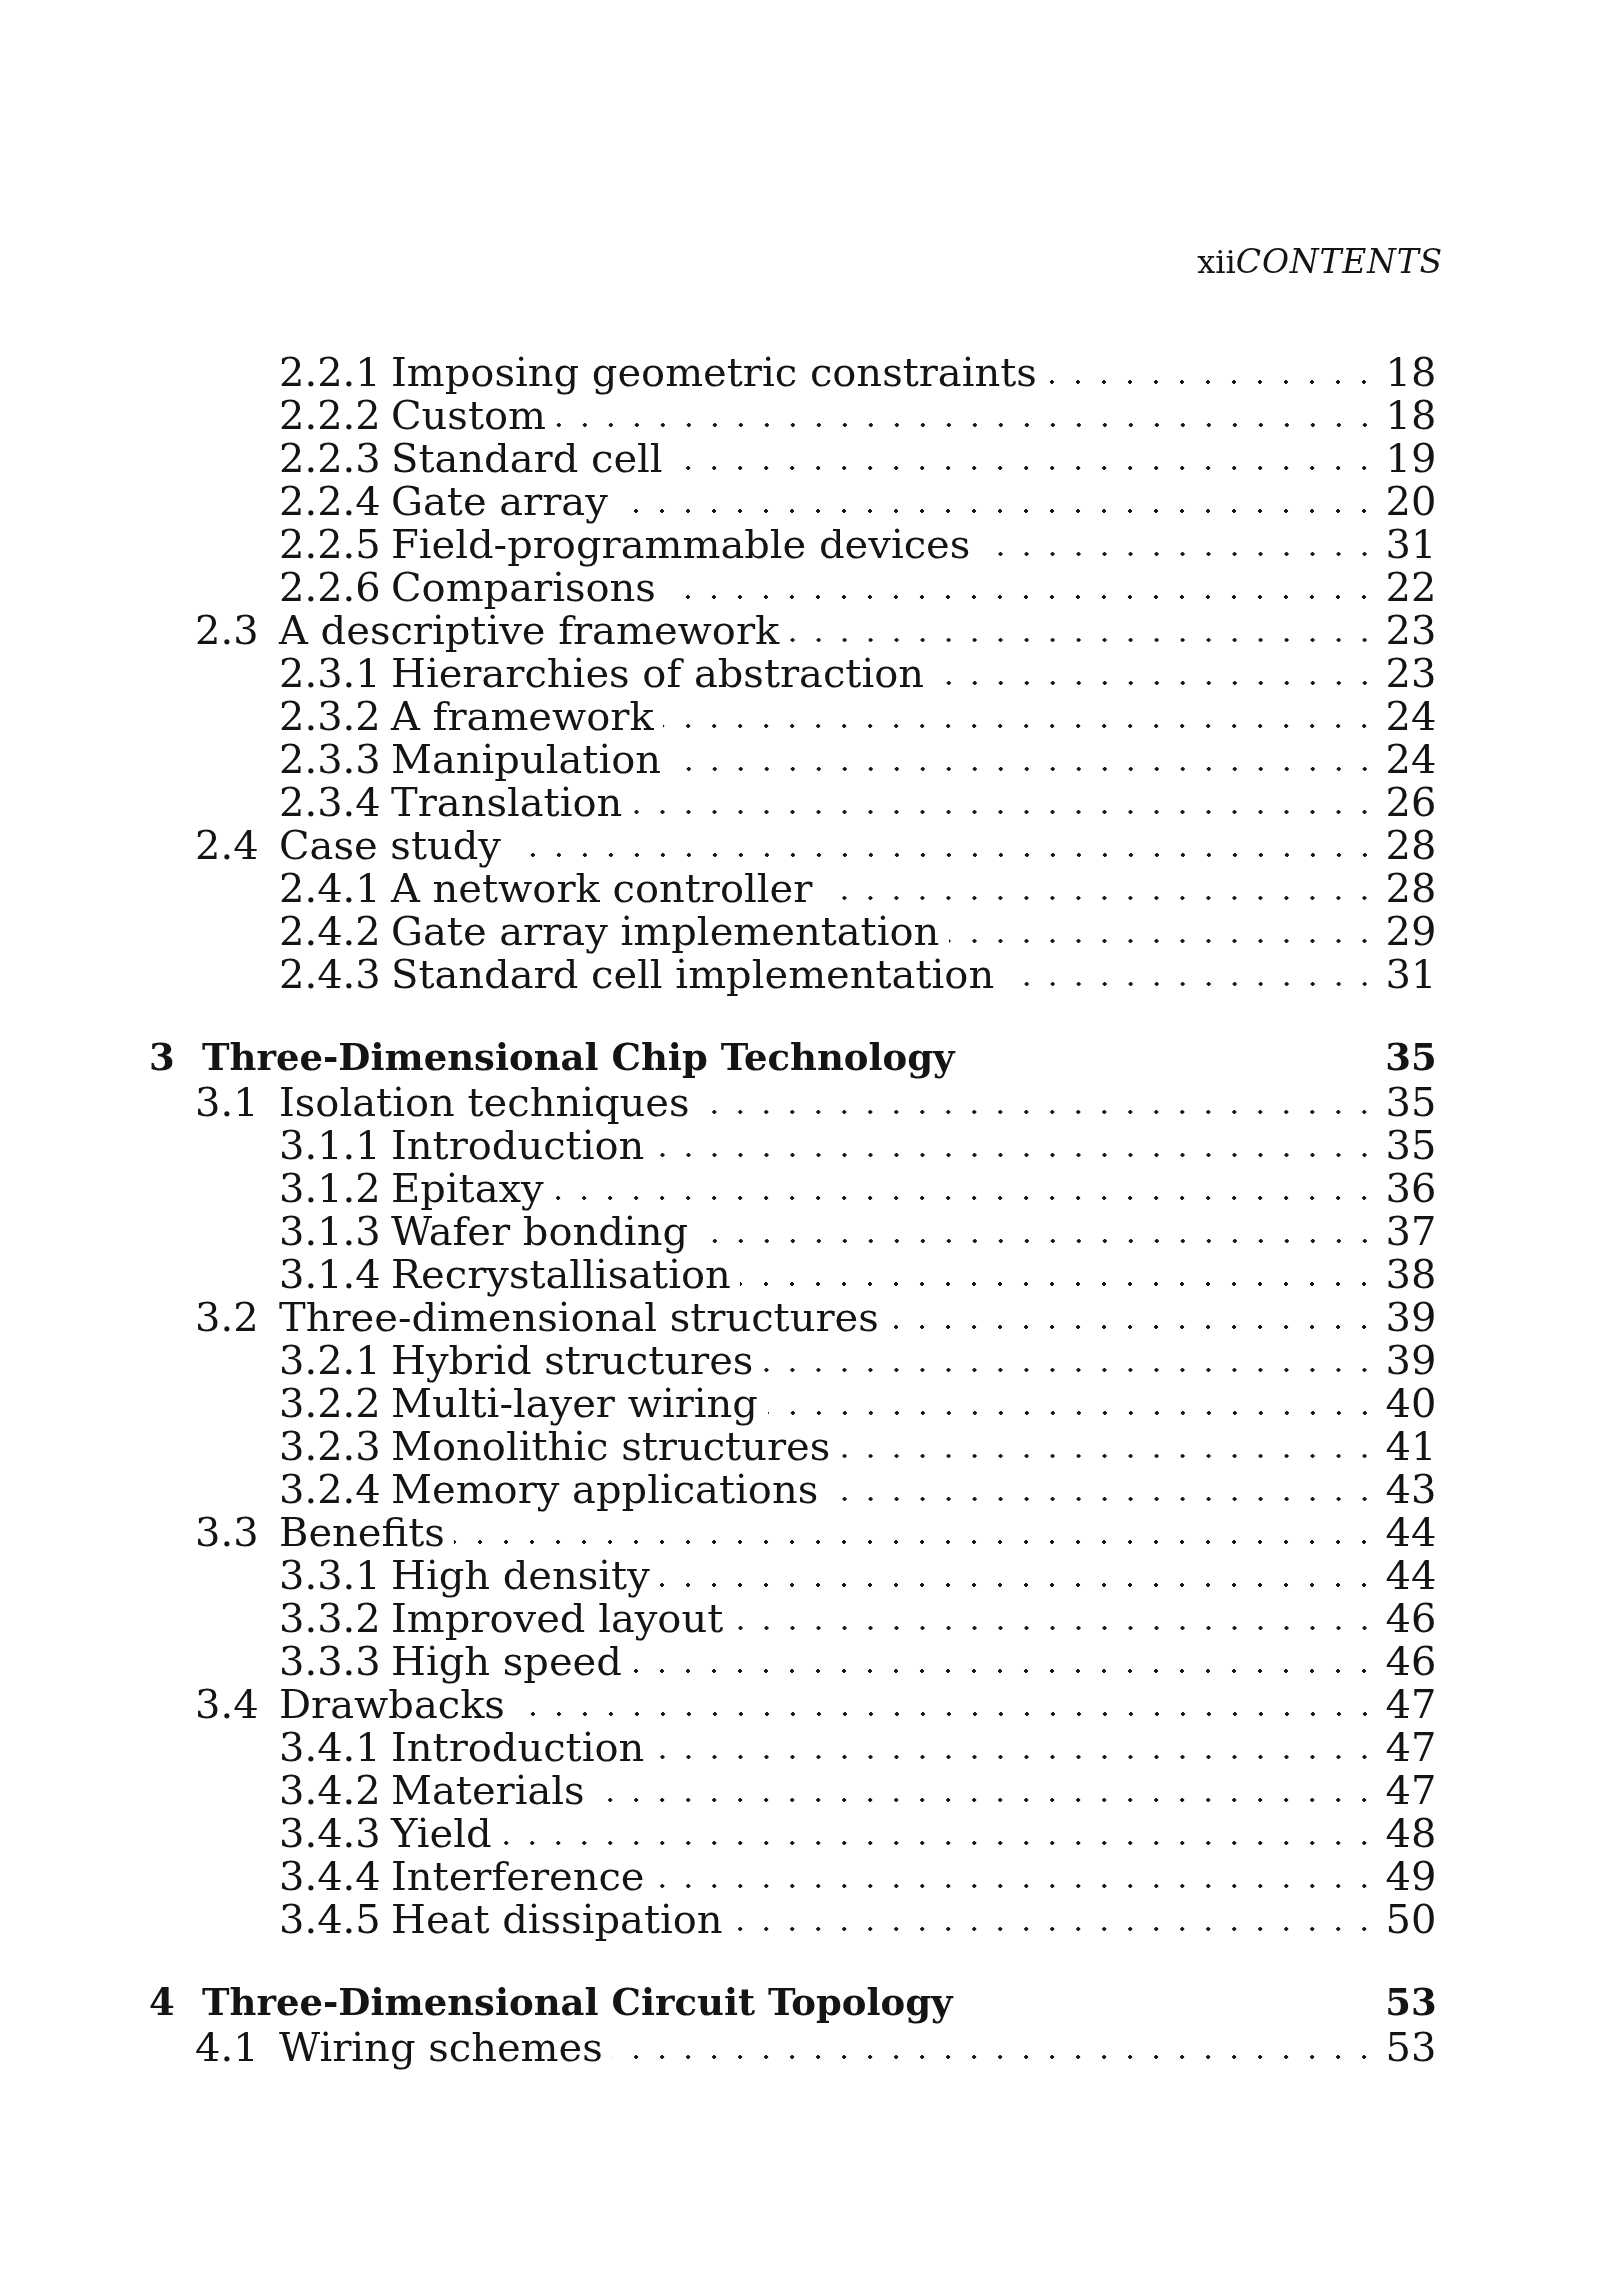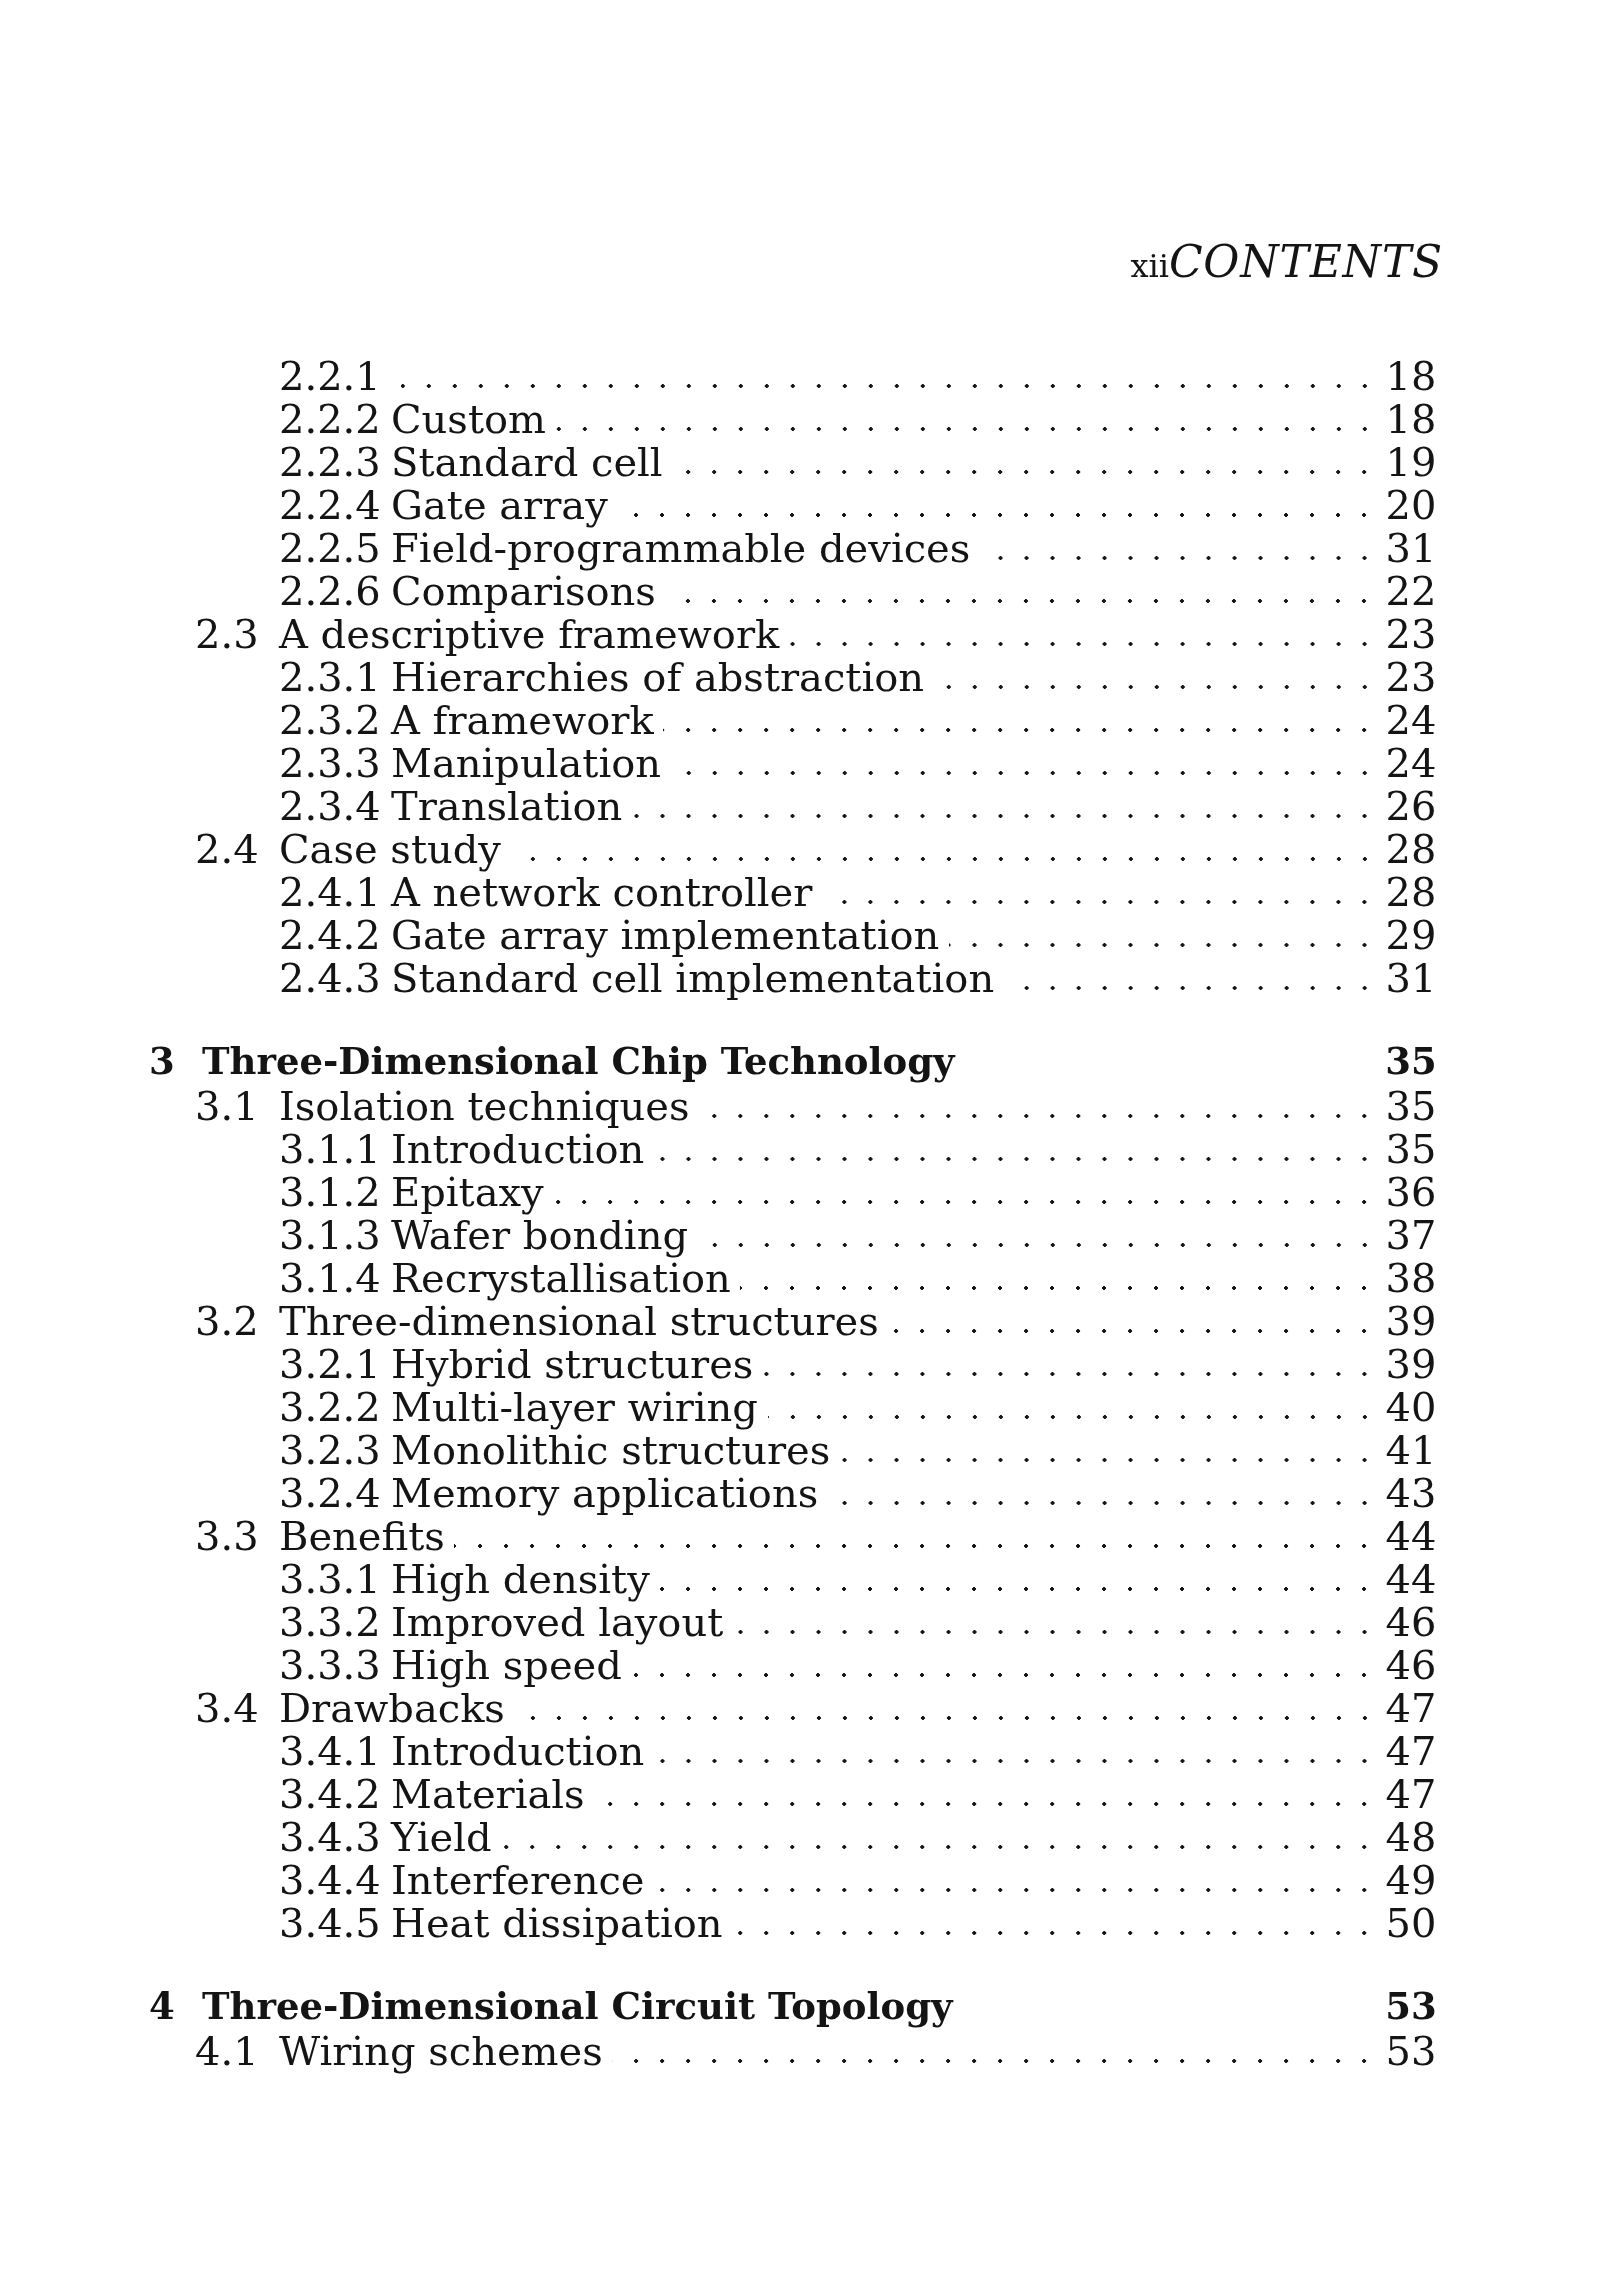--- a/index.html
+++ b/index.html
@@ -17,21 +17,21 @@
   }
   .running-header {
     display: flex;
     justify-content: flex-end;
     align-items: baseline;
     margin: 16px 159px 0 149px;
     padding-top: 230px;
     font-size: 32px;
     line-height: 32px;
   }
-  .running-head { font-style: italic; font-size: 44px; letter-spacing: 0.8px; }
+  .running-head { font-style: italic; font-size: 33px; letter-spacing: 0.8px; }
   .toc {
     margin: 0 159px 0 149px;
     padding-top: 73px;
   }
   .row {
     display: flex;
     align-items: baseline;
     height: 43px;
     line-height: 43px;
     font-size: 40px;
@@ -72,20 +72,21 @@
 
 <div class="page">
   <header class="running-header">
     <span>xii</span>
     <span class="running-head">CONTENTS</span>
   </header>
 
   <main class="toc">
       <div class="row subsection">
         <span class="num">2.2.1</span>
+        <span class="title">Imposing geometric constraints</span>
         <span class="dots"></span>
         <span class="pg">18</span>
       </div>
       <div class="row subsection">
         <span class="num">2.2.2</span>
         <span class="title">Custom</span>
         <span class="dots"></span>
         <span class="pg">18</span>
       </div>
       <div class="row subsection">

